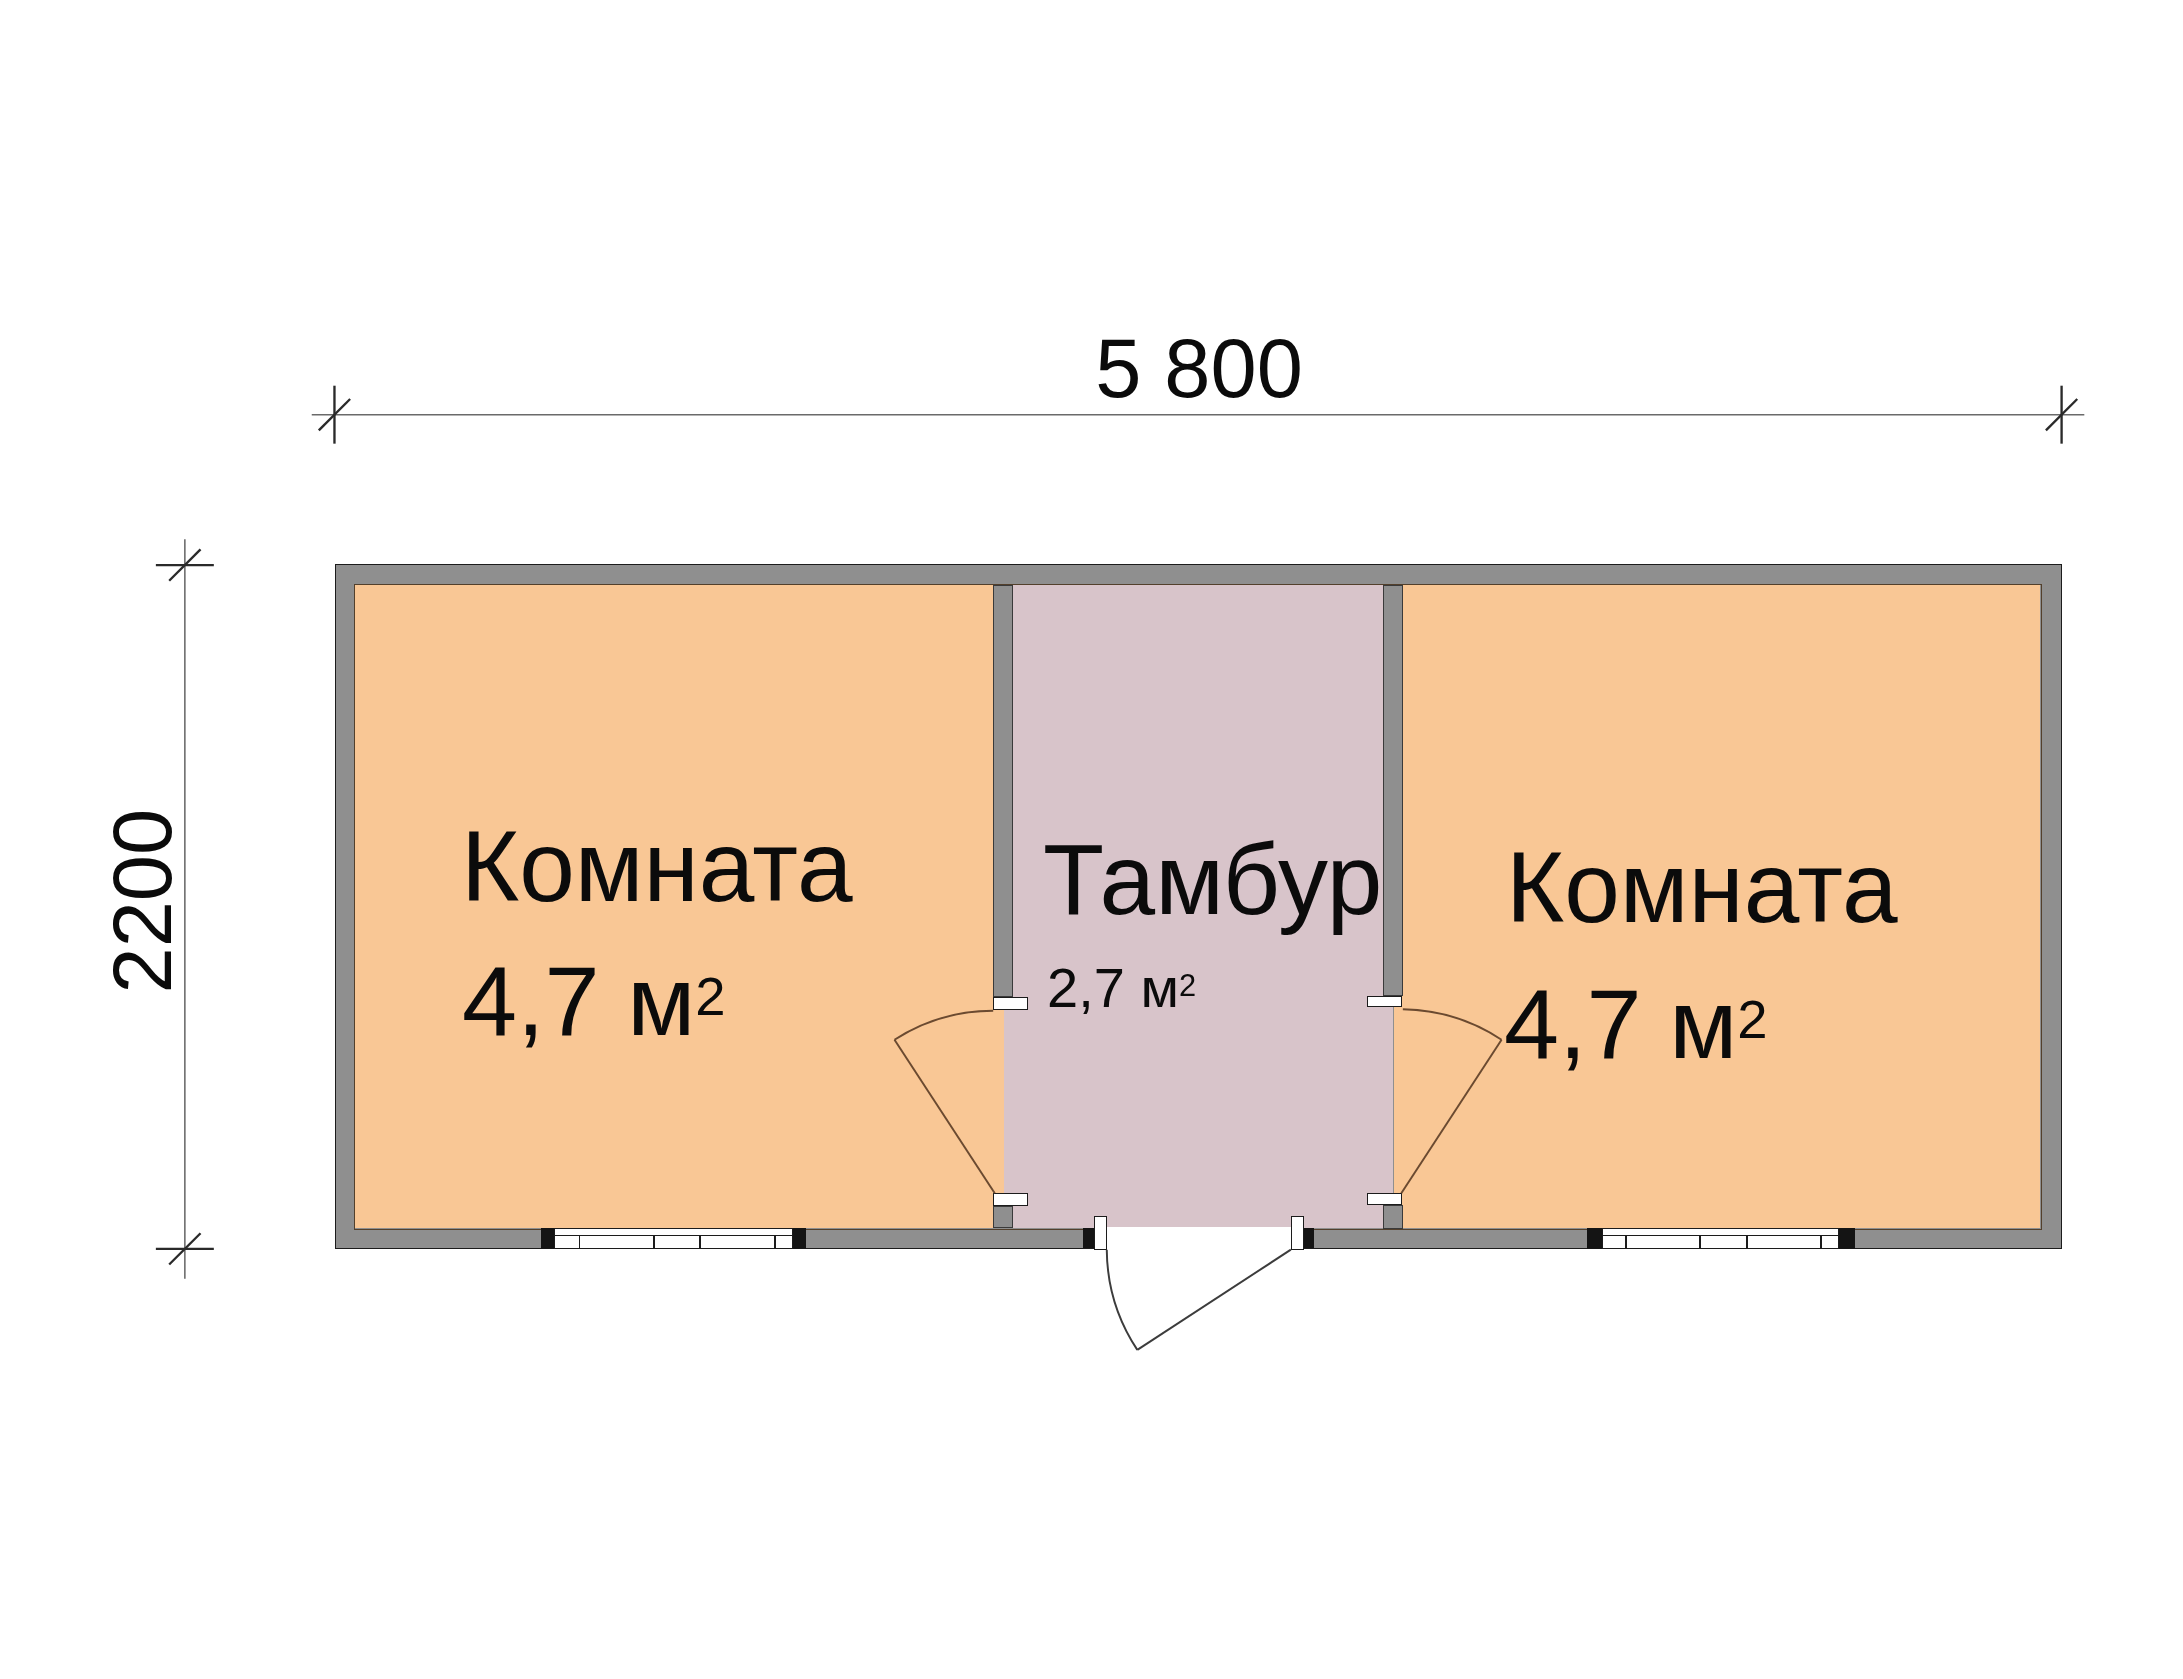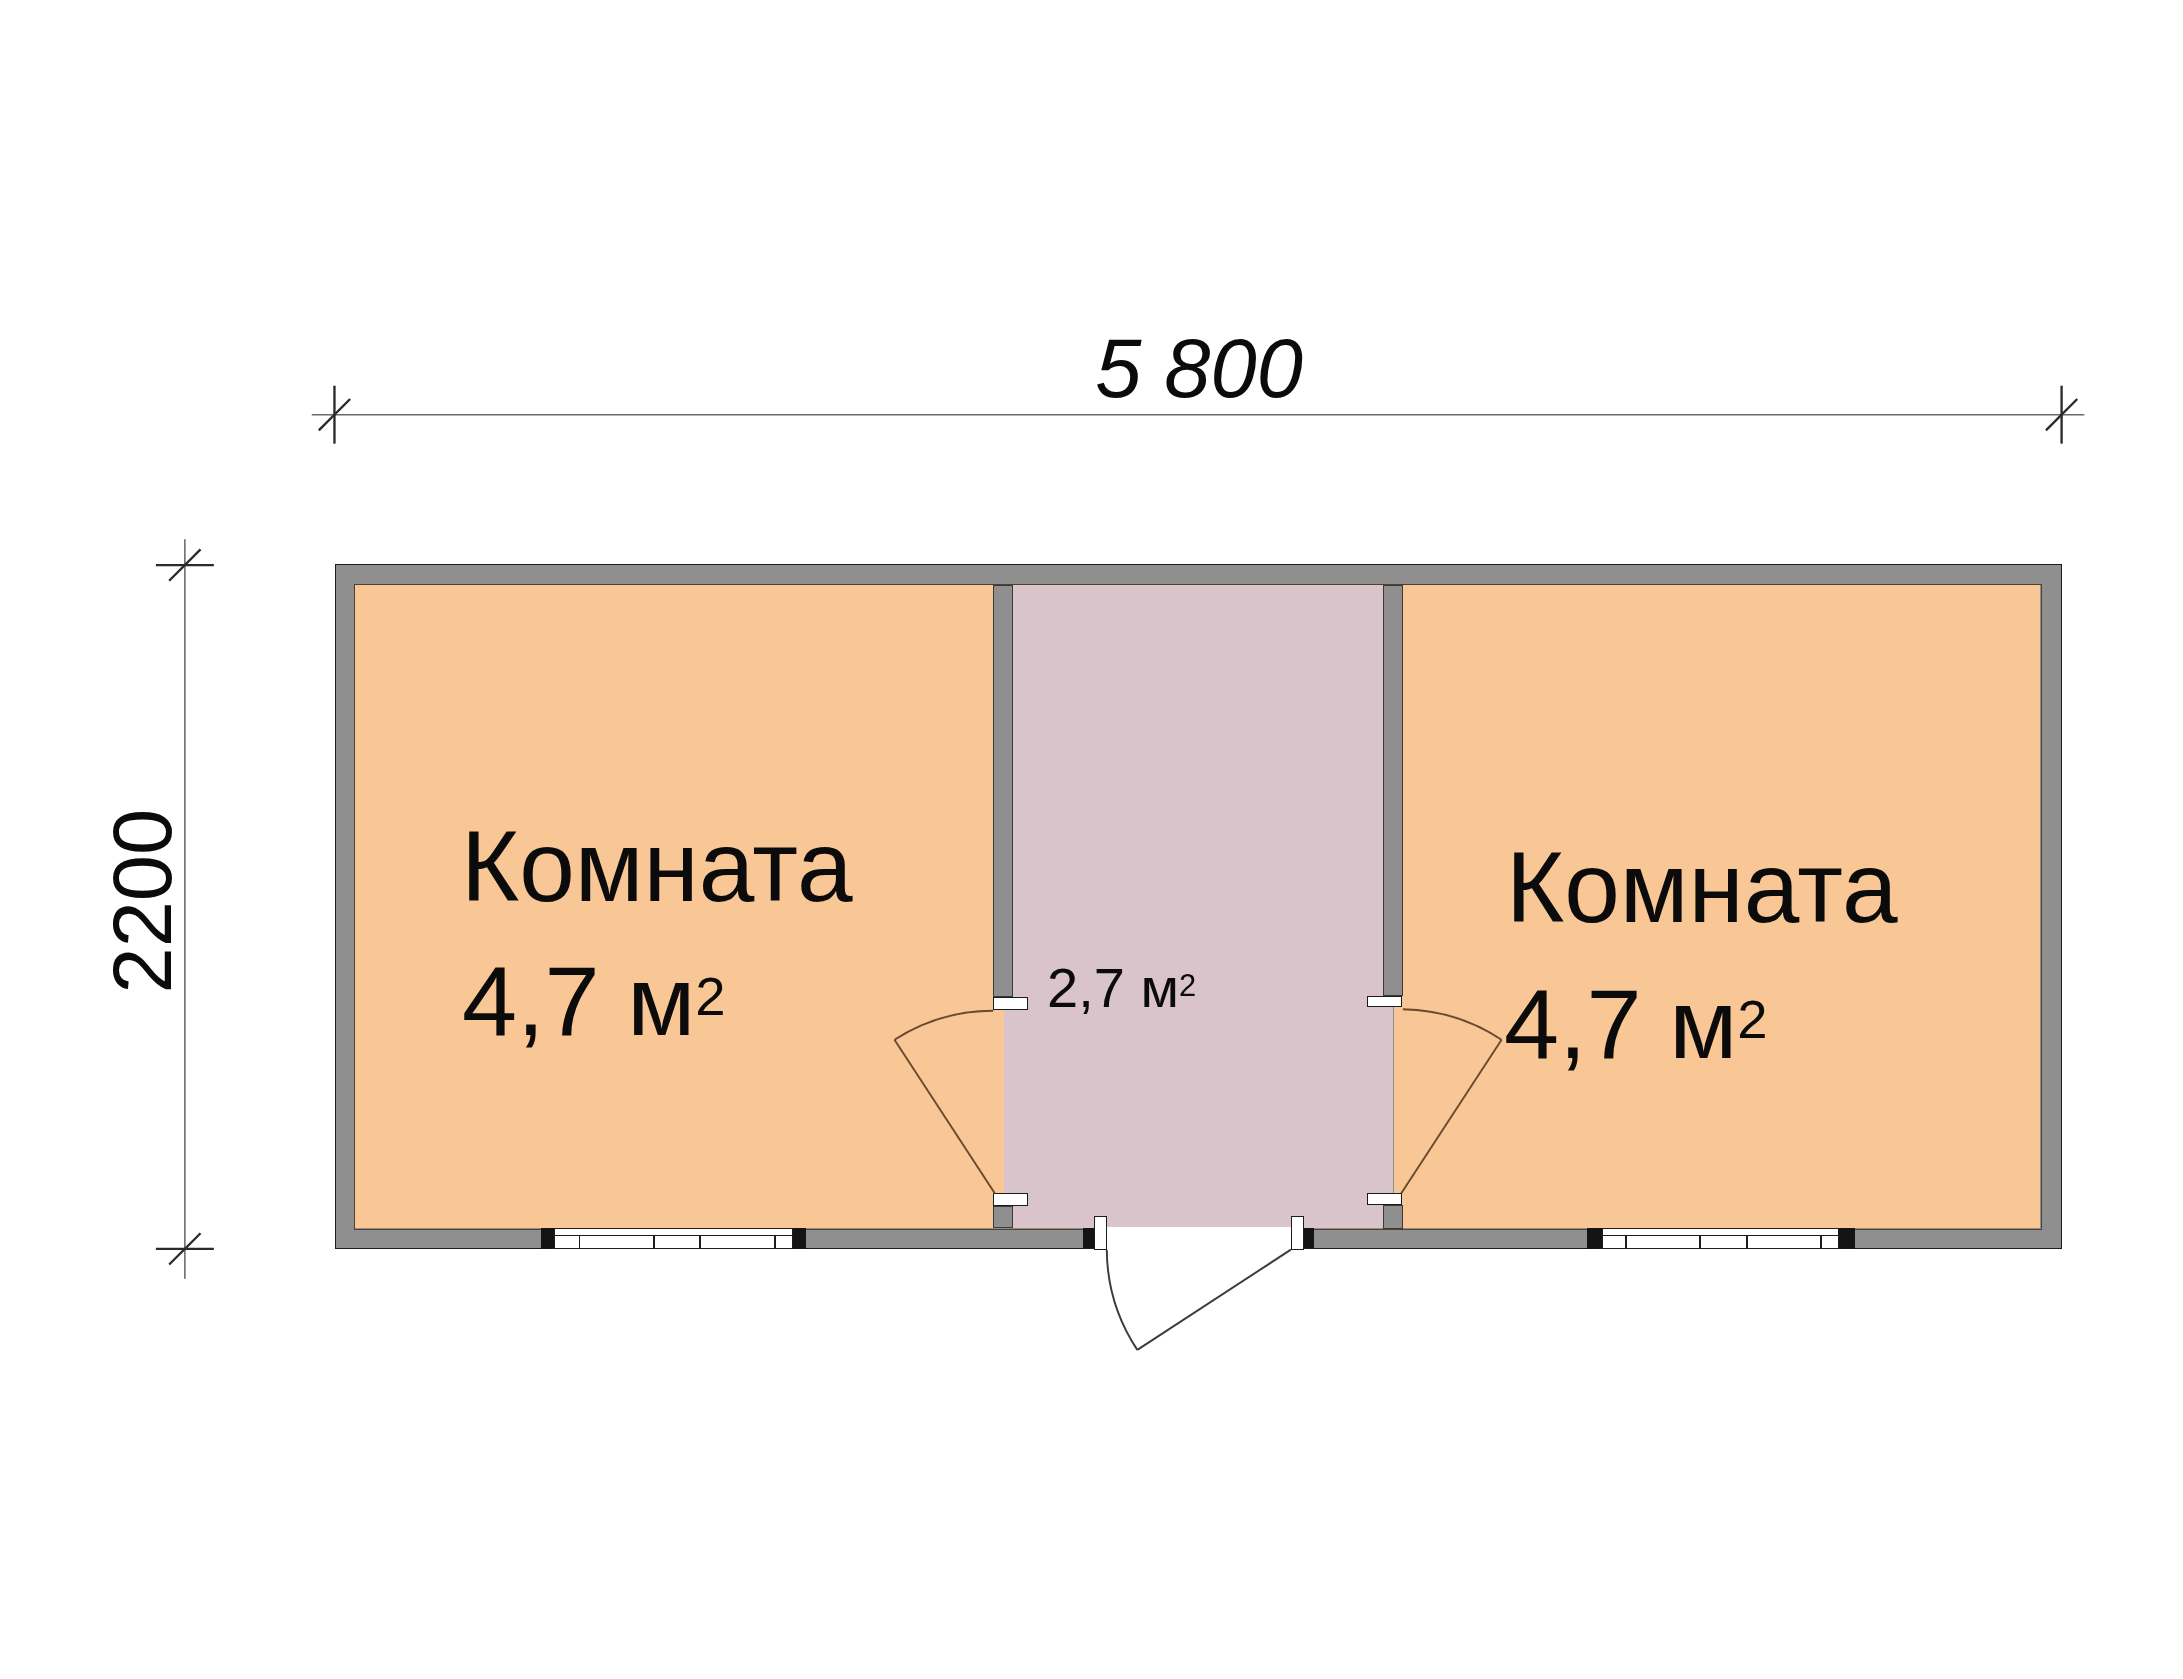--- a/index.html
+++ b/index.html
@@ -35,21 +35,21 @@
   }
   .window .sill-line{position:absolute;left:0;right:0;top:5.5px;height:1.6px;background:#1c1c1c;}
   .window .mullion{position:absolute;top:7px;bottom:0;width:1.6px;background:#1c1c1c;}
   
   .label{color:#0b0b0b;line-height:1;white-space:nowrap;}
   .room-name{font-size:100px;}
   .room-area{font-size:99px;}
   .room-area.small{font-size:56px;}
   .room-area sup{font-size:0.55em;vertical-align:0.36em;}
   .dim-label{font-size:83px;}
-  #dim-top-label{transform:translateX(-50%);font-style:italic;}
+  #dim-top-label{transform:translateX(-50%);}
   #dim-left-label{
     width:180px;height:83px;text-align:center;
     transform:rotate(-90deg);transform-origin:center center;
   }
   svg{pointer-events:none;}
 </style>
 </head>
 <body>
 
 <div id="canvas">
@@ -128,19 +128,20 @@
       <path d="M216,1614 L256,1574"></path>
     </g>
   </svg>
 
   <div class="abs label dim-label" id="dim-top-label" style="left:1199px;top:327px;">5 800</div>
   <div class="abs label dim-label" id="dim-left-label" style="left:52px;top:862px;">2200</div>
 
   <div class="abs label room-name" style="left:461px;top:816px;">Комната</div>
   <div class="abs label room-area" style="left:462px;top:951px;"><span>4,7 м</span><sup>2</sup></div>
 
+  <div class="abs label room-name" style="left:1043px;top:829px;">Тамбур</div>
   <div class="abs label room-area small" style="left:1047px;top:960px;"><span>2,7 м</span><sup>2</sup></div>
 
   <div class="abs label room-name" style="left:1506px;top:837px;">Комната</div>
   <div class="abs label room-area" style="left:1504px;top:974px;"><span>4,7 м</span><sup>2</sup></div>
 
 </div>
 
 
 </body></html>

